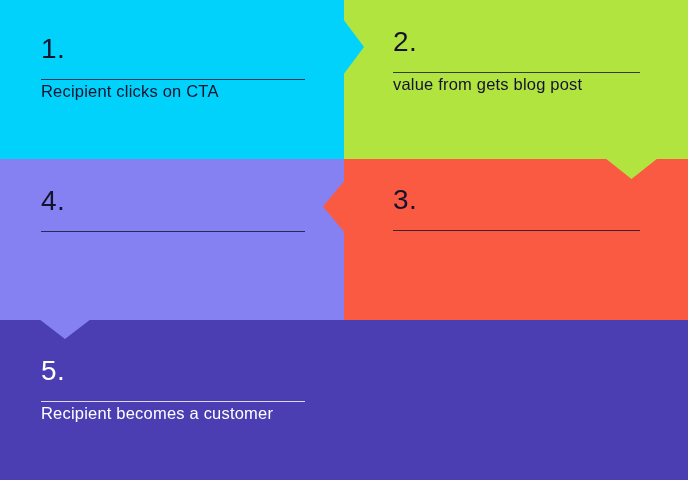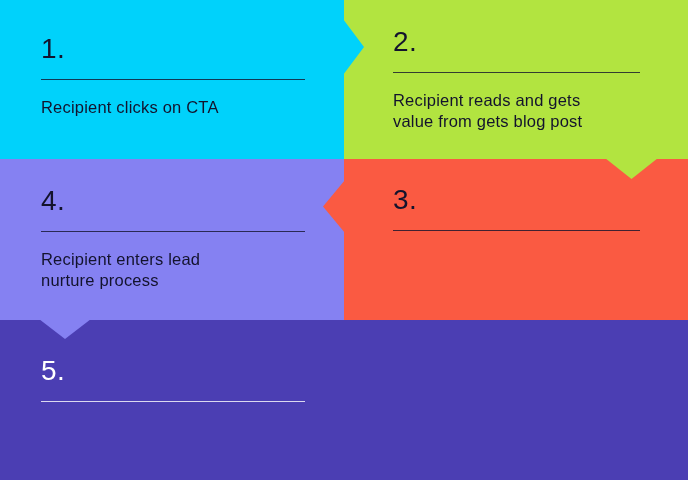--- a/index.html
+++ b/index.html
@@ -35,21 +35,21 @@
     height: 0;
     border: 0;
     border-top: 1px solid currentColor;
     opacity: 0.8;
     margin: 15px 0 0 0;
   }
   .left-col  .rule { width: 264px; }
   .right-col .rule { width: 247px; }
 
   .desc {
-    margin-top: 17px;
+    margin-top: 1px;
     font-size: 16.5px;
     line-height: 21px;
     font-weight: 500;
     letter-spacing: 0.2px;
   }
   .desc-line { white-space: nowrap; }
 
   .arrows-overlay {
     position: absolute;
     left: 0;
@@ -70,42 +70,41 @@
     <div class="desc">
       <div class="desc-line">Recipient clicks on CTA</div>
       <div class="desc-line"></div>
     </div>
   </section>
 
   <section class="block b2 right-col" style="background-color: rgb(178, 228, 64); color: rgb(19, 19, 45);">
     <div class="step-number">2.</div>
     <div class="rule"></div>
     <div class="desc">
-      <div class="desc-line">Recipient reads and gets</div>
       <div class="desc-line">value from gets blog post</div>
     </div>
   </section>
 
   <section class="block b3 right-col" style="background-color: rgb(250, 90, 66); color: rgb(19, 19, 45);">
     <div class="step-number">3.</div>
     <div class="rule"></div>
   </section>
 
   <section class="block b4 left-col" style="background-color: rgb(133, 129, 242); color: rgb(19, 19, 45);">
     <div class="step-number">4.</div>
     <div class="rule"></div>
-    <div class="desc">
-      <div class="desc-line">Recipient enters lead</div>
-      <div class="desc-line">nurture process</div>
-    </div>
   </section>
 
   <section class="block b5 left-col" style="background-color: rgb(75, 62, 179); color: rgb(255, 255, 255);">
     <div class="step-number">5.</div>
     <div class="rule"></div>
+    <div class="desc">
+      <div class="desc-line">Recipient becomes a customer</div>
+      <div class="desc-line"></div>
+    </div>
   </section>
 
   <svg class="arrows-overlay" viewBox="0 0 688 480" xmlns="http://www.w3.org/2000/svg">
     <polygon points="343,19 364,47 343,75" fill="#00D2FB"></polygon>
     <polygon points="605,158 658,158 631.5,179" fill="#B2E440"></polygon>
     <polygon points="345,180 323,206.5 345,233" fill="#FA5A42"></polygon>
     <polygon points="39,319 91,319 65,339" fill="#8581F2"></polygon>
   </svg>
 
 </div>

